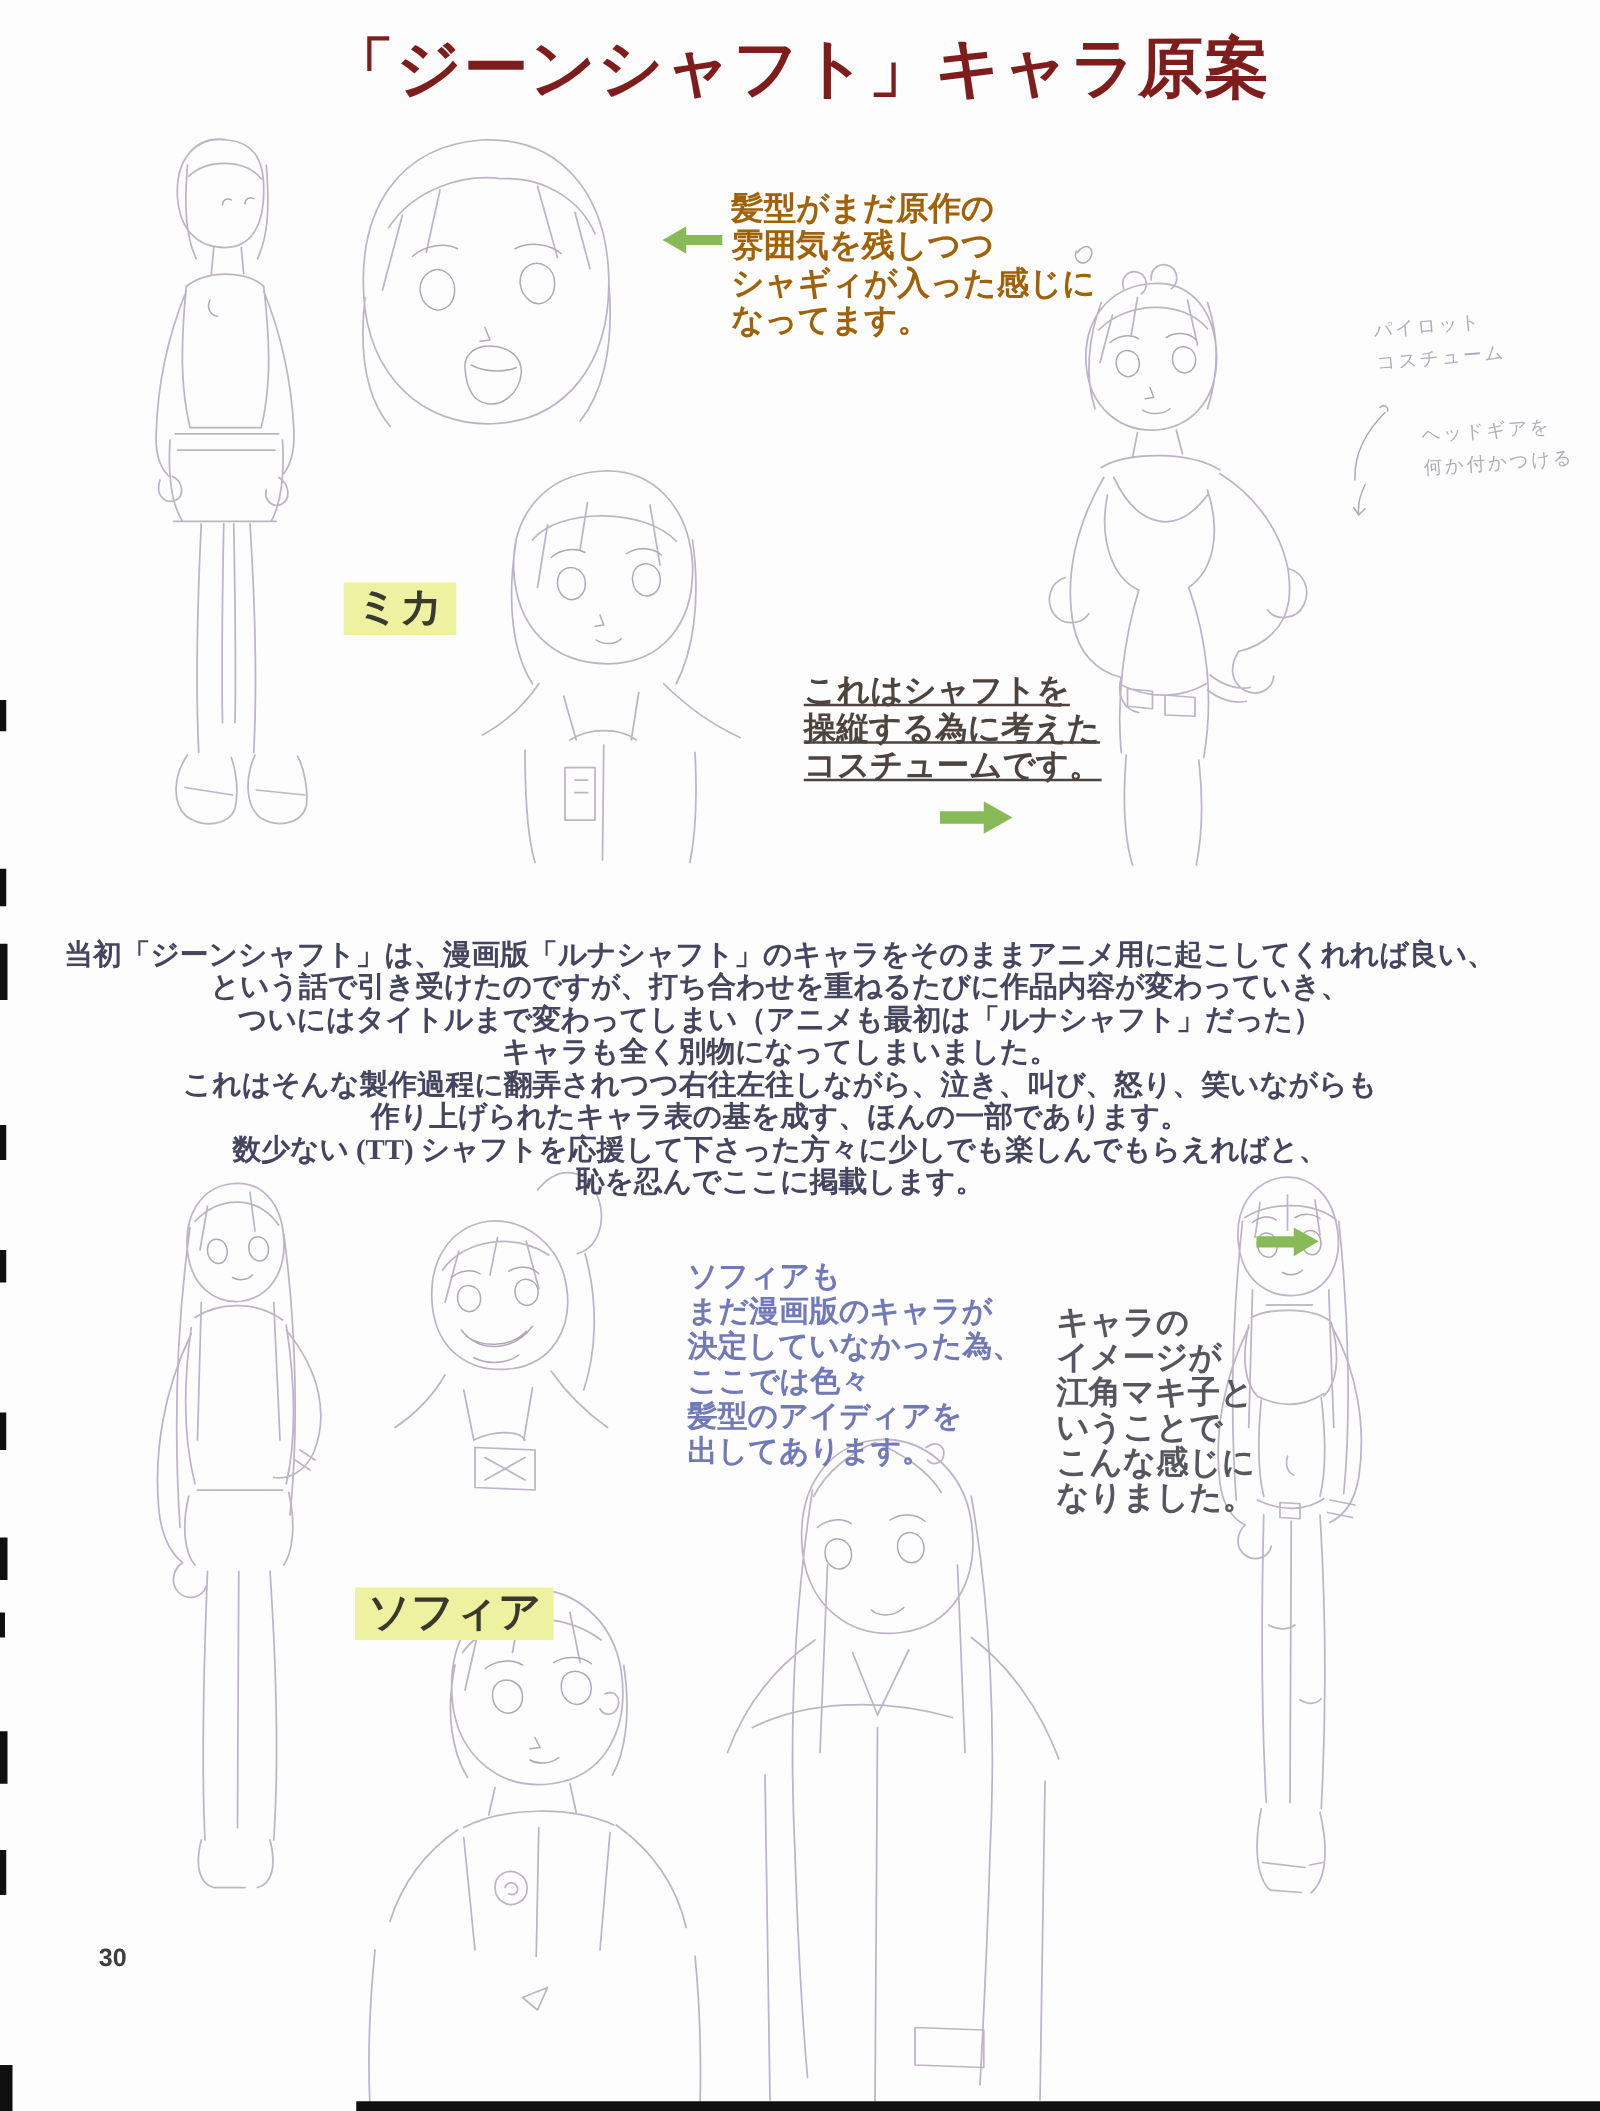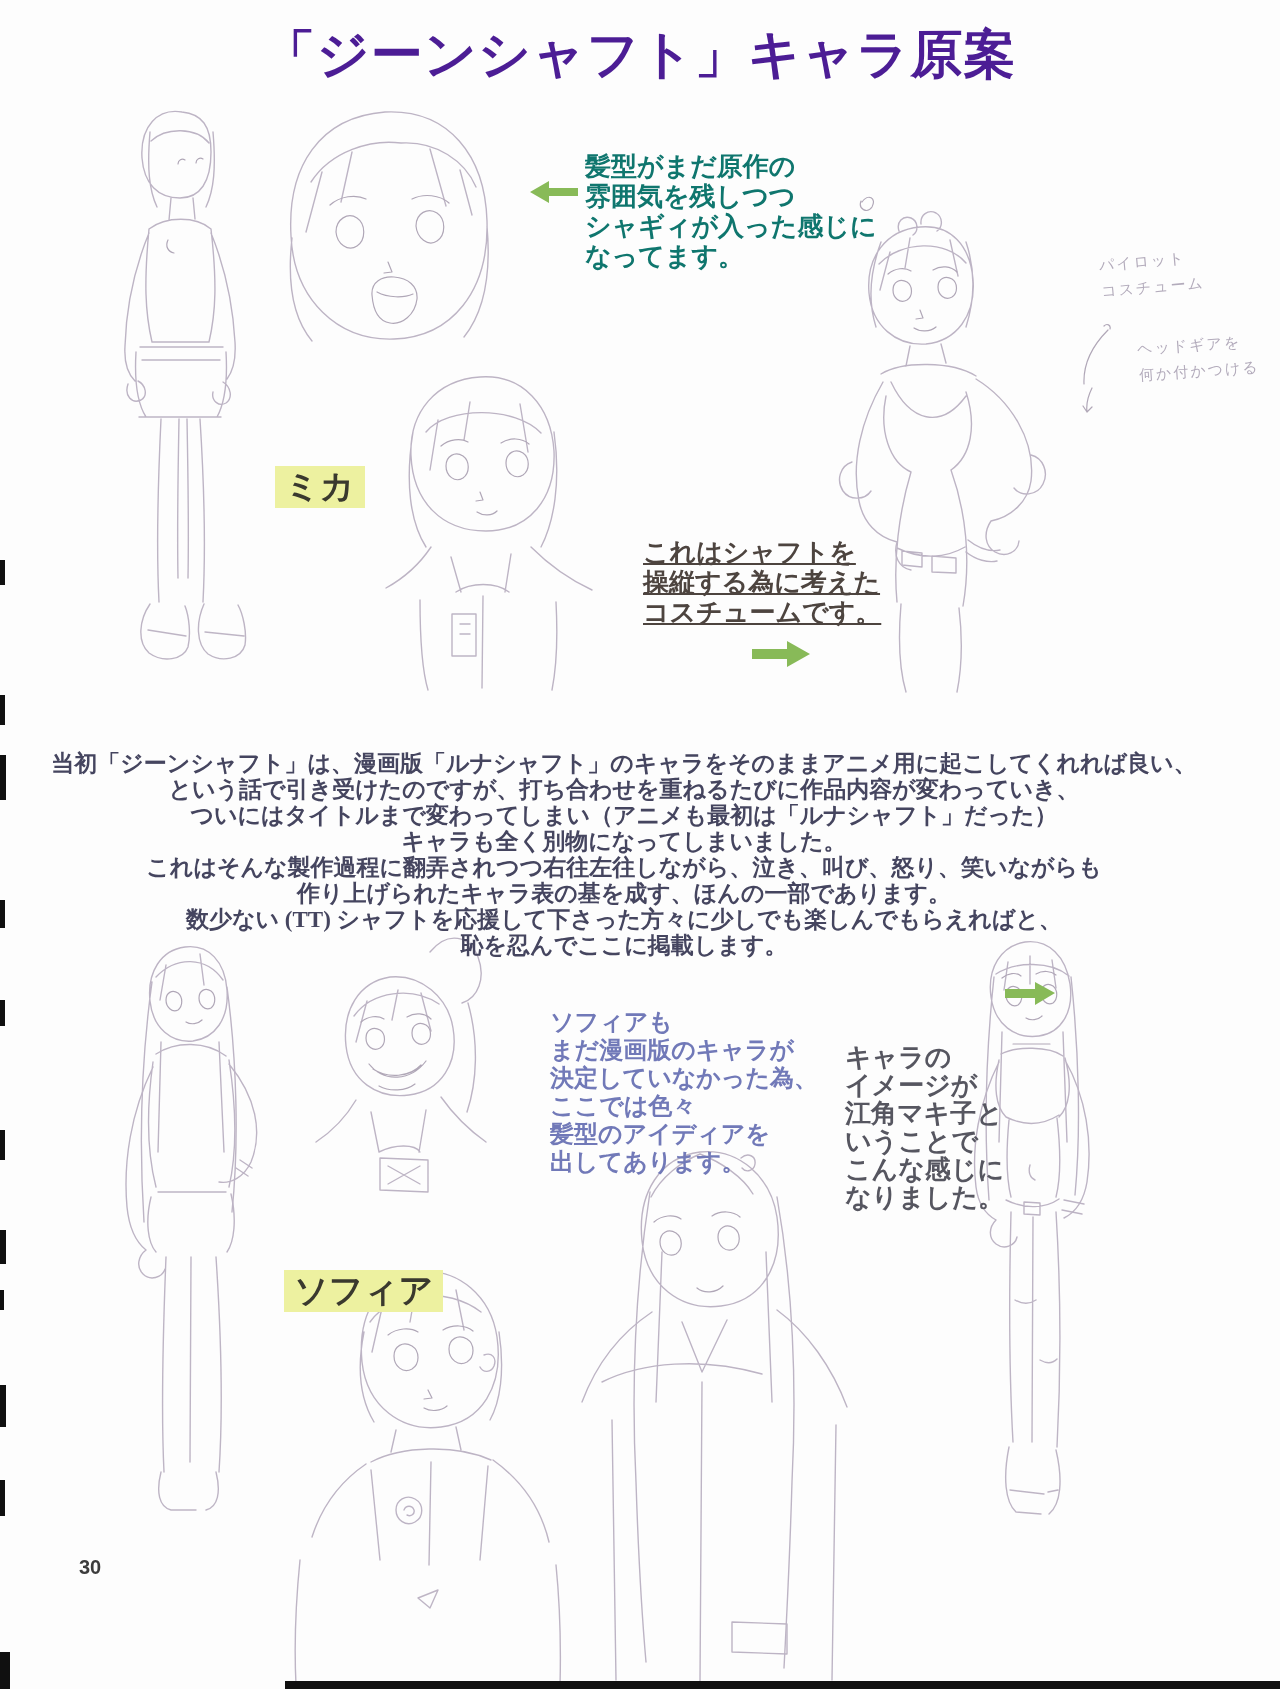--- a/index.html
+++ b/index.html
@@ -5,24 +5,24 @@
   html,body{margin:0;padding:0;background:#e8e8e8;}
   .page{
     position:relative;width:1280px;height:1689px;margin:0 auto;
     background:#fdfdfd;overflow:hidden;
     font-family:"Liberation Serif","DejaVu Serif",serif;
   }
   .abs{position:absolute;}
   .multiline{white-space:pre-line;}
   .page-title{
     top:20px;left:0;width:1280px;text-align:center;
-    font-size:52px;font-weight:700;color:#4c1d95;letter-spacing:1px;
+    font-size:52px;font-weight:700;color:#7f1d1d;letter-spacing:1px;
   }
   .note{font-weight:700;}
-  .note-red1{left:585px;top:152px;font-size:26px;line-height:30px;color:#0f766e;}
+  .note-red1{left:585px;top:152px;font-size:26px;line-height:30px;color:#a16207;}
   .note-red2{left:585px;top:293px;font-size:26px;line-height:30px;color:#c24b56;}
   .note-shaft{left:643px;top:538px;font-size:26px;line-height:30px;color:#4d443f;text-decoration:underline;}
   .paragraph{
     left:0;top:751px;width:1248px;text-align:center;
     font-size:23px;line-height:26px;font-weight:700;color:#45455f;
   }
   .note-blue{left:550px;top:1008px;font-size:24px;line-height:28px;color:#7179b8;}
   .note-gray{left:845px;top:1044px;font-size:26px;line-height:28px;color:#565660;}
   .char-label{
     background:#edf1a0;color:#3a392e;font-weight:700;

